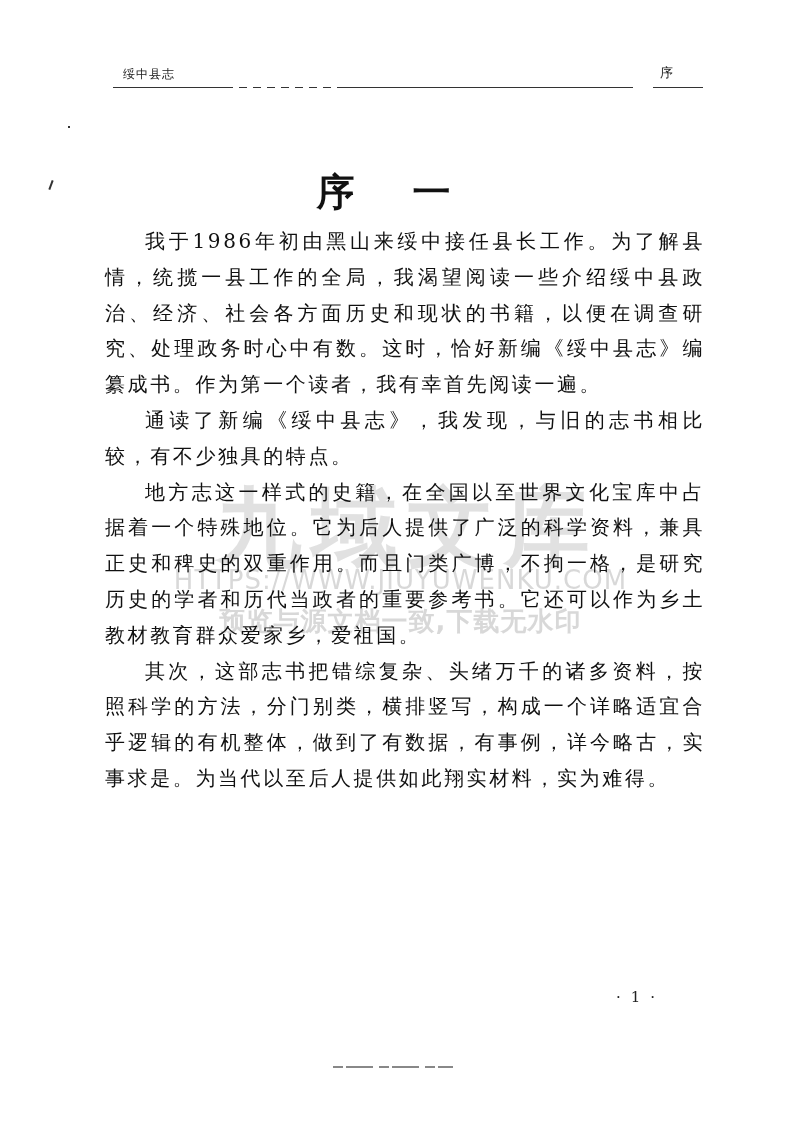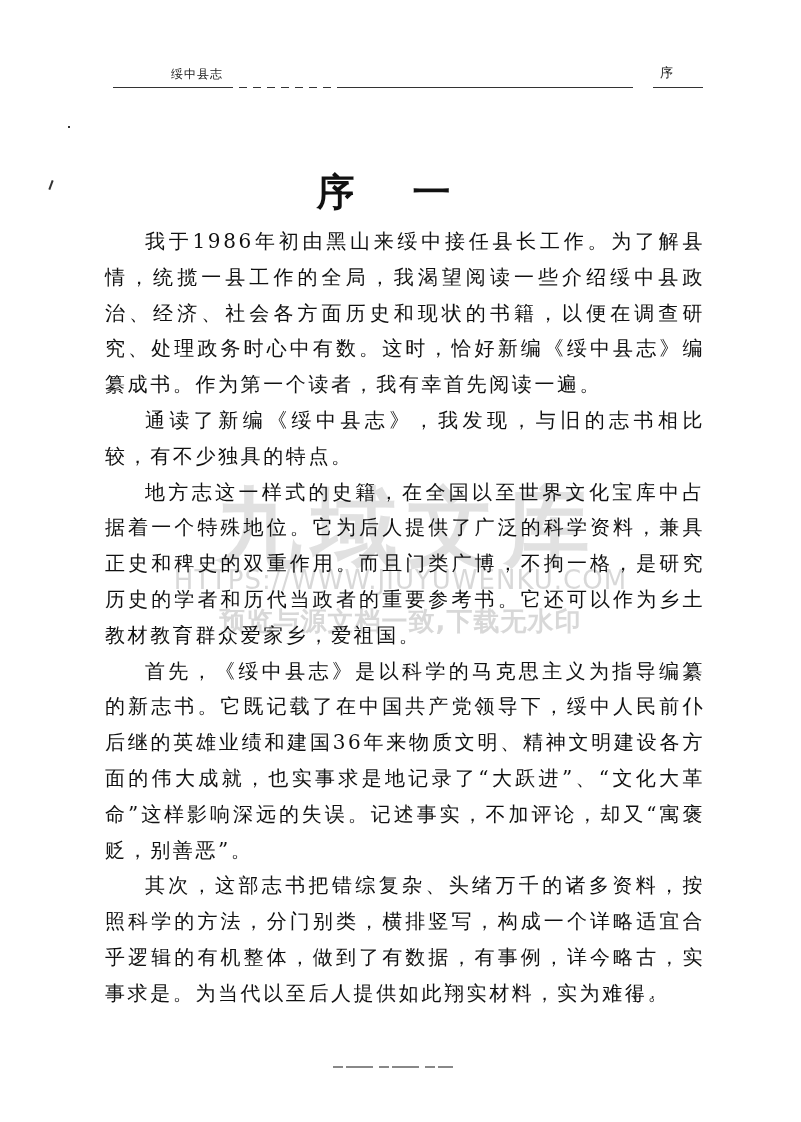--- a/index.html
+++ b/index.html
@@ -29,21 +29,20 @@
       width: 590px;
       height: 28px;
     }
     .header-left {
       position: absolute;
       left: 10px;
       top: 4px;
       font-size: 12px;
       letter-spacing: 1px;
       color: #222;
-      margin-left: 48px;
     }
     .header-right {
       position: absolute;
       right: 30px;
       top: 2px;
       font-size: 13px;
       color: #222;
     }
     .header-rule {
       position: absolute;
@@ -173,20 +172,19 @@
   <h1 class="title">序一</h1>
 
   <div class="watermark wm-big">九域文库</div>
   <div class="watermark wm-url">HTTPS://WWW.JIUYUWENKU.COM</div>
   <div class="watermark wm-note">预览与源文档一致,下载无水印</div>
 
   <div class="body-text">
     <p>我于1986年初由黑山来绥中接任县长工作。为了解县情，统揽一县工作的全局，我渴望阅读一些介绍绥中县政治、经济、社会各方面历史和现状的书籍，以便在调查研究、处理政务时心中有数。这时，恰好新编《绥中县志》编纂成书。作为第一个读者，我有幸首先阅读一遍。</p>
     <p>通读了新编《绥中县志》，我发现，与旧的志书相比较，有不少独具的特点。</p>
     <p>地方志这一样式的史籍，在全国以至世界文化宝库中占据着一个特殊地位。它为后人提供了广泛的科学资料，兼具正史和稗史的双重作用。而且门类广博，不拘一格，是研究历史的学者和历代当政者的重要参考书。它还可以作为乡土教材教育群众爱家乡，爱祖国。</p>
-    <p>首先，《绥中县志》是以科学的马克思主义为指导编纂的新志书。它既记载了在中国共产党领导下，绥中人民前仆后继的英雄业绩和建国36年来物质文明、精神文明建设各方面的伟大成就，也实事求是地记录了“大跃进”、“文化大革命”这样影响深远的失误。记述事实，不加评论，却又“寓褒贬，别善恶”。</p>
     <p>其次，这部志书把错综复杂、头绪万千的诸多资料，按照科学的方法，分门别类，横排竖写，构成一个详略适宜合乎逻辑的有机整体，做到了有数据，有事例，详今略古，实事求是。为当代以至后人提供如此翔实材料，实为难得。</p>
   </div>
 
   <div class="page-number">·1·</div>
 
   <div class="footer-rule"></div>
 </div>
 
 </body></html>

